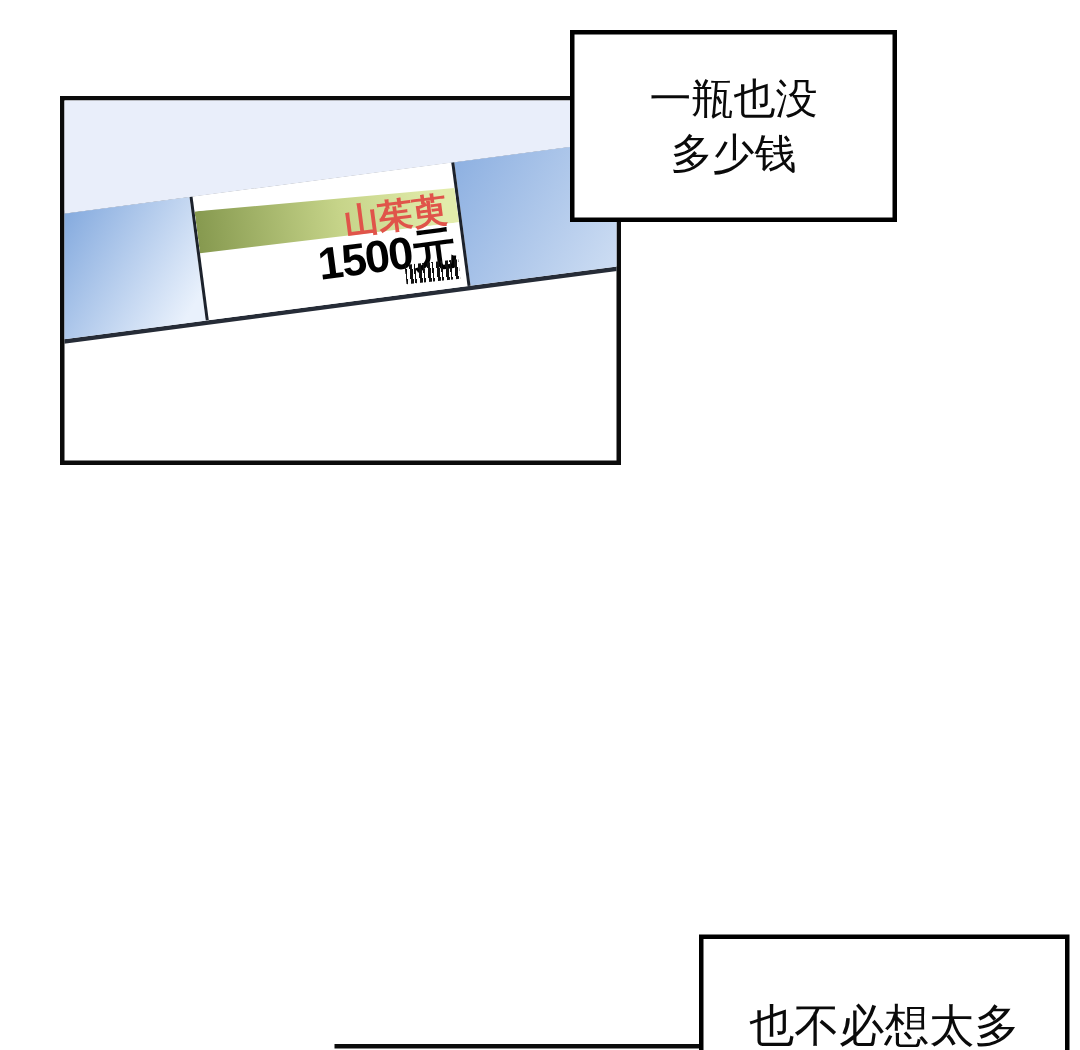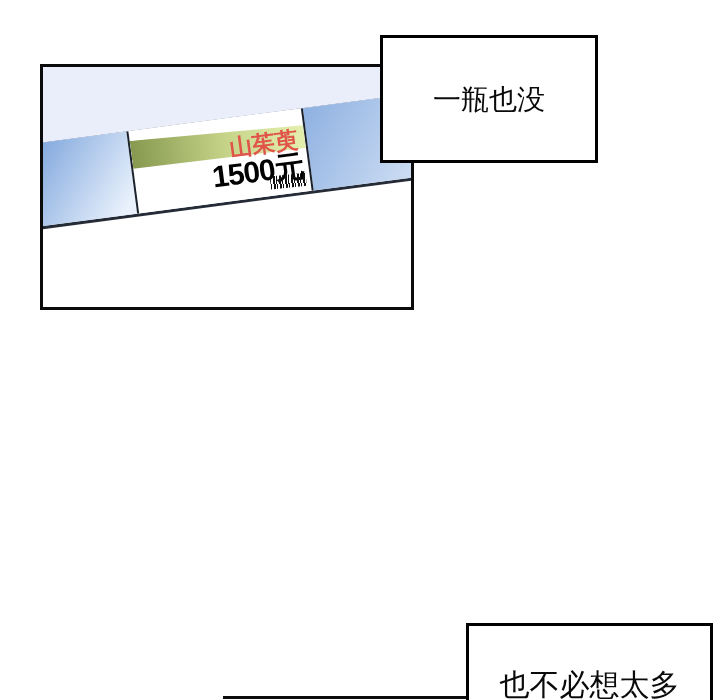--- a/index.html
+++ b/index.html
@@ -47,21 +47,21 @@
     transform:rotate(1.5deg);
   }
   
   .bubble{
     position:absolute;background:#ffffff;border:3px solid #000;box-sizing:border-box;
     color:#0a0a0a;text-align:center;z-index:10;
   }
   .bubble-top{
     left:380px;top:20px;width:218px;height:128px;
     font-size:28px;line-height:37px;font-weight:500;
-    display:flex;flex-direction:column;justify-content:center;margin-top:15px;
+    display:flex;flex-direction:column;justify-content:center;
   }
   .bubble-bottom{
     left:466px;top:623px;width:247px;height:130px;
     font-size:30px;line-height:34px;padding-top:42px;
   }
   
   .next-panel-line{
     position:absolute;left:223px;top:696px;width:243px;height:3px;background:#0c0c0c;z-index:5;
   }
 </style>
@@ -77,19 +77,20 @@
       <div class="band"></div>
       <div class="band-text">山茱萸</div>
       <div class="price">1500元</div>
       <div class="barcode"></div>
     </div>
   </div>
 </div>
 
 <div class="bubble bubble-top">
   <span>一瓶也没</span>
+  <span>多少钱</span>
 </div>
 
 <div class="next-panel-line"></div>
 
 <div class="bubble bubble-bottom">
   <span>也不必想太多</span>
 </div>
 
 </body></html>

